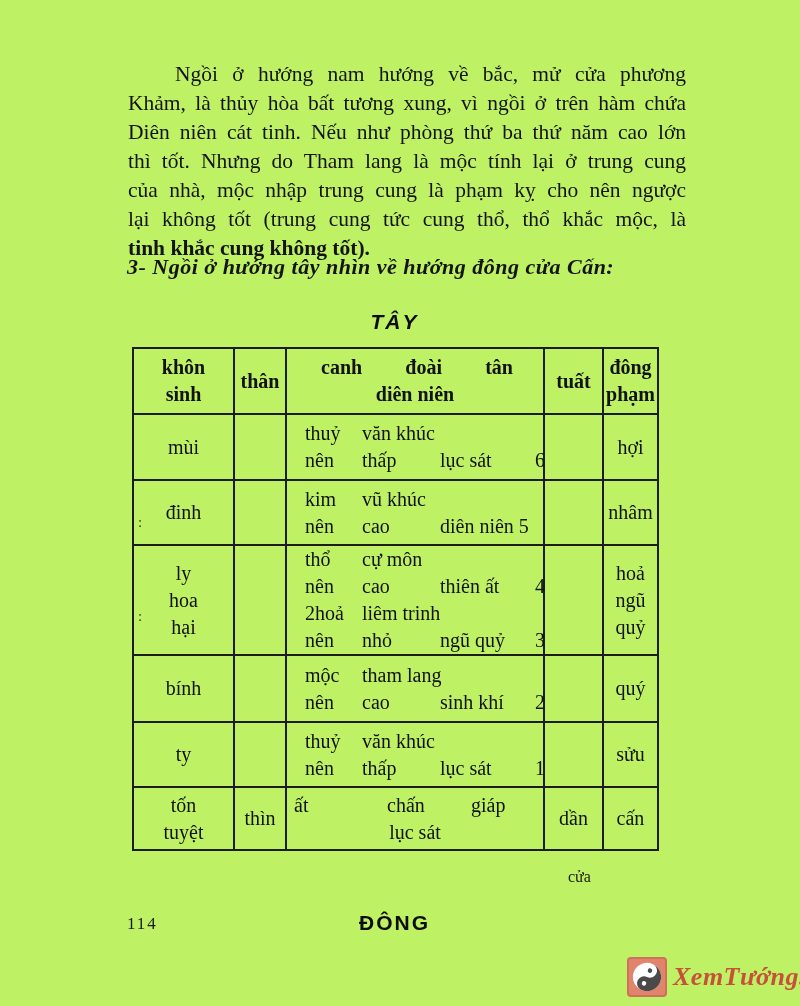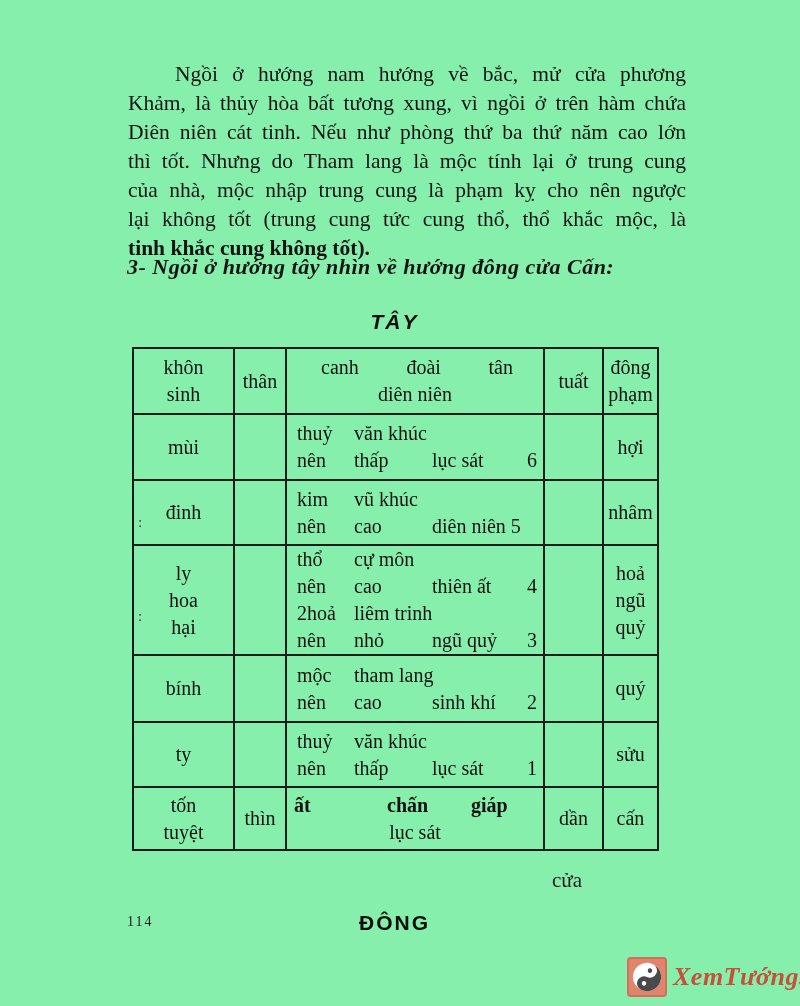--- a/index.html
+++ b/index.html
@@ -1,19 +1,19 @@
 <!DOCTYPE html>
 <html><head>
 <meta charset="utf-8">
 <style>
   html,body{margin:0;padding:0;}
   .page{
     position:relative;
     width:800px;height:1006px;
-    background:#86efac;
+    background:#bef264;
     overflow:hidden;
     font-family:"Liberation Serif", serif;
     color:#141414;
   }
   
   .paragraph{
     position:absolute;left:128px;top:60px;width:558px;
     font-size:21.5px;line-height:29px;
   }
   .para-line{text-align:justify;text-align-last:justify;white-space:normal;}
@@ -27,60 +27,60 @@
   }
   
   .compass{
     position:absolute;left:132px;width:525px;text-align:center;
     font-family:"Liberation Sans", sans-serif;font-weight:bold;
     font-size:21px;letter-spacing:2px;color:#0d0d0d;
   }
   .compass.west{top:310px;font-style:italic;}
   .compass.east{top:871px;margin-top:40px;}
   .door{
-    position:absolute;left:552px;top:868px;
-    font-size:21px;color:#1a1a1a;
+    position:absolute;left:568px;top:868px;
+    font-size:16px;color:#1a1a1a;
   }
   
   table.dir{
     position:absolute;left:132px;top:347px;
     width:525px;height:500px;
     border-collapse:collapse;table-layout:fixed;
     font-size:20px;line-height:27px;color:#121212;
   }
   table.dir td{
     border:2px solid #1c1c1c;padding:0;vertical-align:middle;
     overflow:visible;
   }
   td.c1,td.c2,td.c4,td.c5{text-align:center;}
   td.c1 div,td.c5 div,td.c2,td.c4{white-space:nowrap;}
-  tr.hdr{height:66px;}
+  tr.hdr{height:66px;font-weight:bold;}
   #table-body tr:nth-child(1){height:66px;}
   #table-body tr:nth-child(2){height:65px;}
   #table-body tr:nth-child(3){height:108px;}
   #table-body tr:nth-child(4){height:67px;}
   #table-body tr:nth-child(5){height:65px;}
   #table-body tr:nth-child(6){height:63px;}
   .hspread{display:flex;justify-content:space-between;padding:0 30px 0 34px;}
   .hcenter{text-align:center;}
-  .c3line{display:flex;padding-left:10px;}
+  .c3line{display:flex;padding-left:18px;}
   .c3line span{flex-shrink:0;white-space:nowrap;}
   .c3line .s1{width:57px;}
   .c3line .s2{width:78px;}
   .c3line .s3{width:95px;}
   .c3line .s4{flex:1;}
   .c3spread{display:flex;padding-left:7px;}
-  .c3spread span{flex-shrink:0;white-space:nowrap;font-weight:bold;}
+  .c3spread span{flex-shrink:0;white-space:nowrap;}
   .c3spread .t1{width:93px;}
   .c3spread .t2{width:84px;}
   .c3center{text-align:center;}
   
   .pagenum{
     position:absolute;left:127px;top:914px;
-    font-size:14px;letter-spacing:2px;color:#1a1a1a;
+    font-size:17px;letter-spacing:2px;color:#1a1a1a;
   }
   
   .artifact{
     position:absolute;font-size:15px;color:#3c3c3c;
   }
   
   .watermark{
     position:absolute;left:627px;top:956px;height:42px;
     display:flex;align-items:center;
   }

